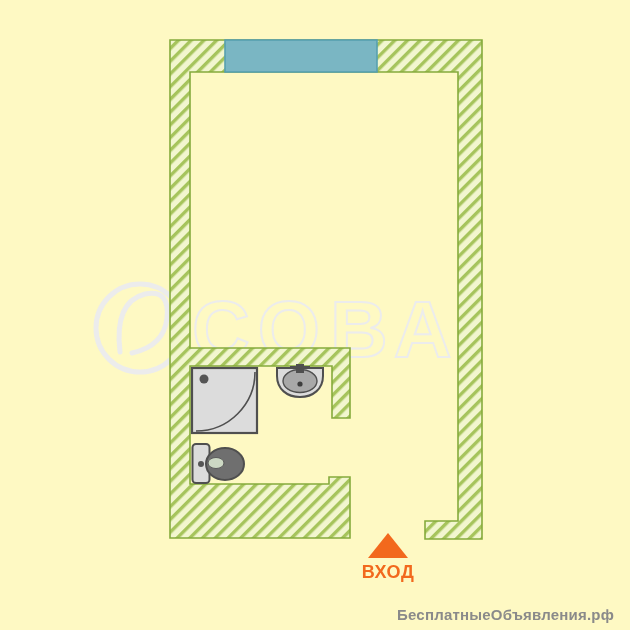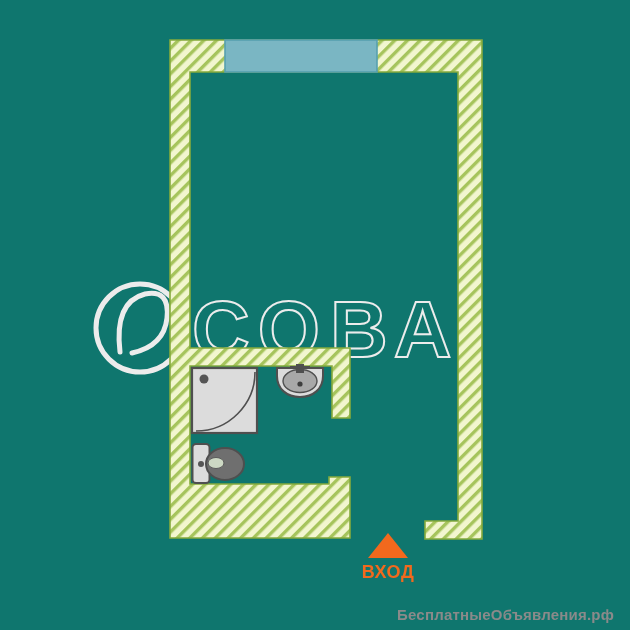--- a/index.html
+++ b/index.html
@@ -1,17 +1,17 @@
 <!DOCTYPE html>
 <html><head>
 <meta charset="utf-8">
 <style>
   html,body{margin:0;padding:0;background:#fff;}
   .stage{
-    position:relative;width:630px;height:630px;margin:0 auto;background:#0f766e;
+    position:relative;width:630px;height:630px;margin:0 auto;background:#fef9c3;
     font-family:"Liberation Sans",sans-serif;overflow:hidden;
   }
   .stage svg{position:absolute;left:0;top:0;}
   text{font-family:"Liberation Sans",sans-serif;}
   .entrance-text{font-weight:bold;font-size:18px;letter-spacing:.5px;}
   .footer-text{font-weight:600;font-size:15px;letter-spacing:.2px;}
   .watermark-text{font-weight:bold;font-size:80px;letter-spacing:10px;}
 </style>
 </head>
 <body>

